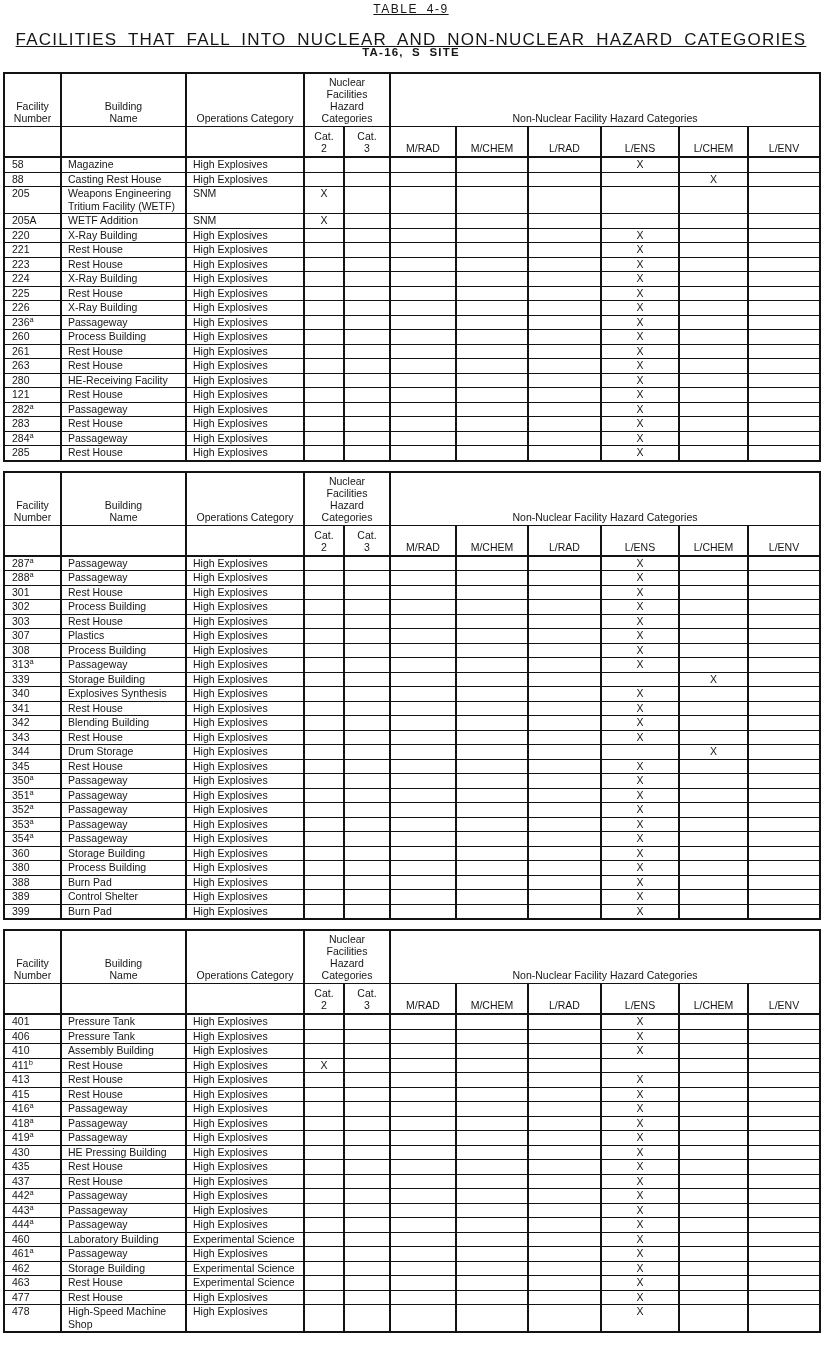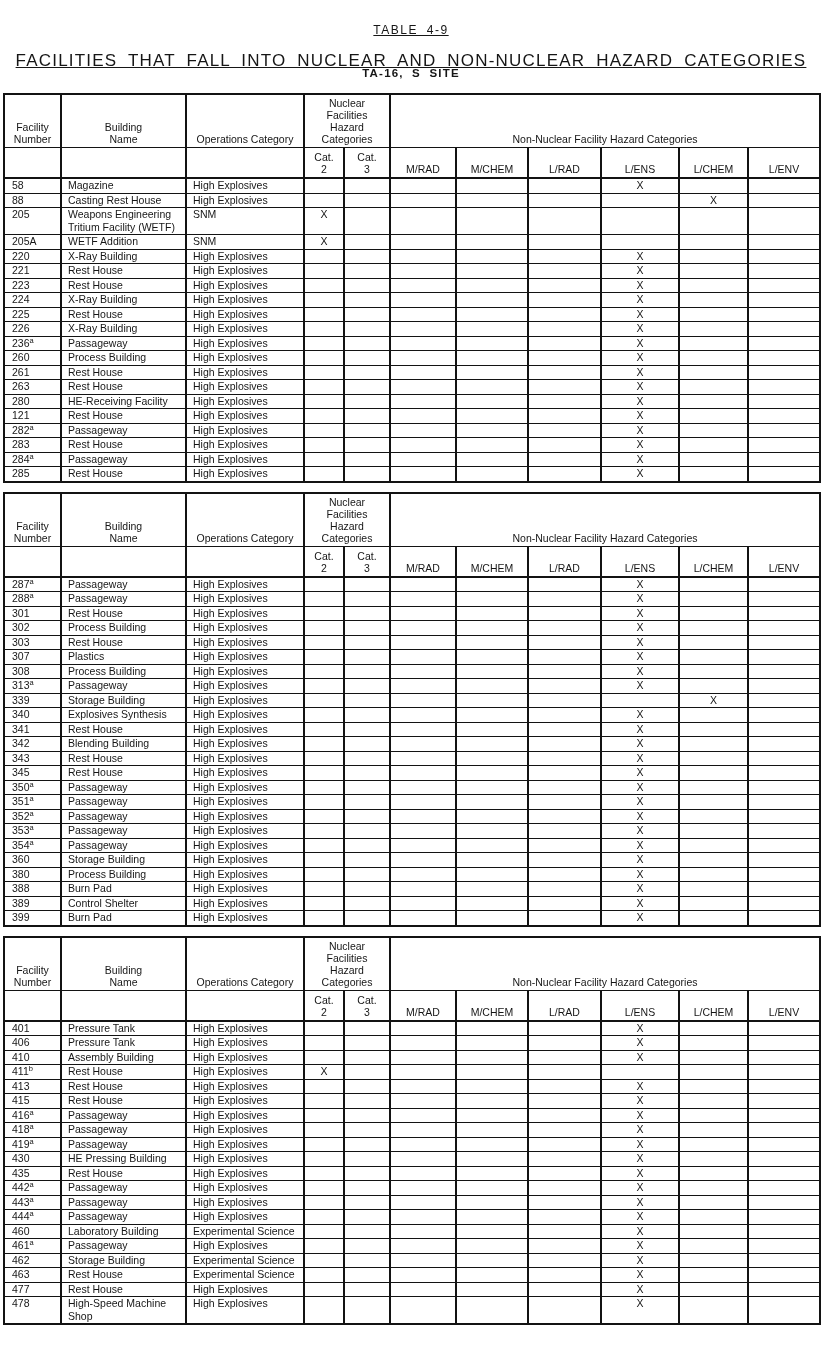--- a/index.html
+++ b/index.html
@@ -1,17 +1,17 @@
 <!DOCTYPE html>
 <html><head>
 <meta charset="utf-8">
 <style>
   html, body { margin:0; padding:0; background:#ffffff; }
   body { font-family:"Liberation Sans", sans-serif; color:#161616; }
-  .page { width:822px; height:1347px; box-sizing:border-box; padding-top:23px; background:#fff; }
+  .page { width:822px; height:1347px; box-sizing:border-box; padding-top:2px; background:#fff; }
 
   .title-block { text-align:center; }
   .doc-title {
     font-size:12px; letter-spacing:1.5px; word-spacing:4px;
     text-decoration:underline; margin-bottom:17px;
   }
   .doc-subtitle {
     font-size:17px; letter-spacing:1.2px; word-spacing:5px; line-height:13px;text-decoration:underline;
   }
   .doc-site { font-size:11.5px; letter-spacing:1.2px; word-spacing:4px; line-height:13px; margin-bottom:13px;font-weight:bold; }
@@ -570,20 +570,33 @@
           <td class="col-cat2"></td>
           <td class="col-cat3"></td>
           <td class="col-mrad"></td>
           <td class="col-mchem"></td>
           <td class="col-lrad"></td>
           <td class="col-lens">X</td>
           <td class="col-lchem"></td>
           <td class="col-lenv"></td>
         </tr>
         <tr>
+          <td class="col-num">344</td>
+          <td class="col-name">Drum Storage</td>
+          <td class="col-ops">High Explosives</td>
+          <td class="col-cat2"></td>
+          <td class="col-cat3"></td>
+          <td class="col-mrad"></td>
+          <td class="col-mchem"></td>
+          <td class="col-lrad"></td>
+          <td class="col-lens"></td>
+          <td class="col-lchem">X</td>
+          <td class="col-lenv"></td>
+        </tr>
+        <tr>
           <td class="col-num">345</td>
           <td class="col-name">Rest House</td>
           <td class="col-ops">High Explosives</td>
           <td class="col-cat2"></td>
           <td class="col-cat3"></td>
           <td class="col-mrad"></td>
           <td class="col-mchem"></td>
           <td class="col-lrad"></td>
           <td class="col-lens">X</td>
           <td class="col-lchem"></td>
@@ -903,20 +916,33 @@
           <td class="col-cat2"></td>
           <td class="col-cat3"></td>
           <td class="col-mrad"></td>
           <td class="col-mchem"></td>
           <td class="col-lrad"></td>
           <td class="col-lens">X</td>
           <td class="col-lchem"></td>
           <td class="col-lenv"></td>
         </tr>
         <tr>
+          <td class="col-num">437</td>
+          <td class="col-name">Rest House</td>
+          <td class="col-ops">High Explosives</td>
+          <td class="col-cat2"></td>
+          <td class="col-cat3"></td>
+          <td class="col-mrad"></td>
+          <td class="col-mchem"></td>
+          <td class="col-lrad"></td>
+          <td class="col-lens">X</td>
+          <td class="col-lchem"></td>
+          <td class="col-lenv"></td>
+        </tr>
+        <tr>
           <td class="col-num">442<sup>a</sup></td>
           <td class="col-name">Passageway</td>
           <td class="col-ops">High Explosives</td>
           <td class="col-cat2"></td>
           <td class="col-cat3"></td>
           <td class="col-mrad"></td>
           <td class="col-mchem"></td>
           <td class="col-lrad"></td>
           <td class="col-lens">X</td>
           <td class="col-lchem"></td>

